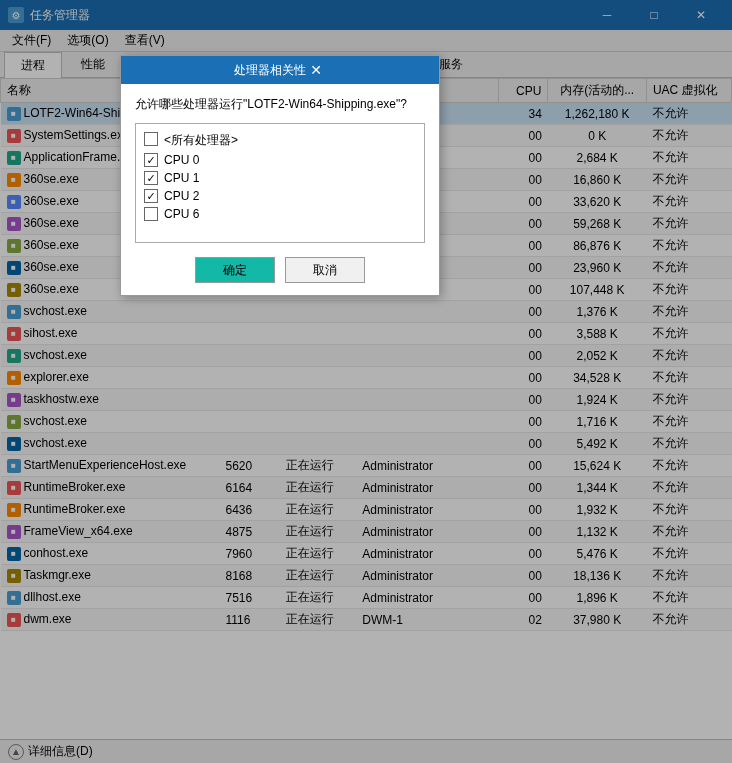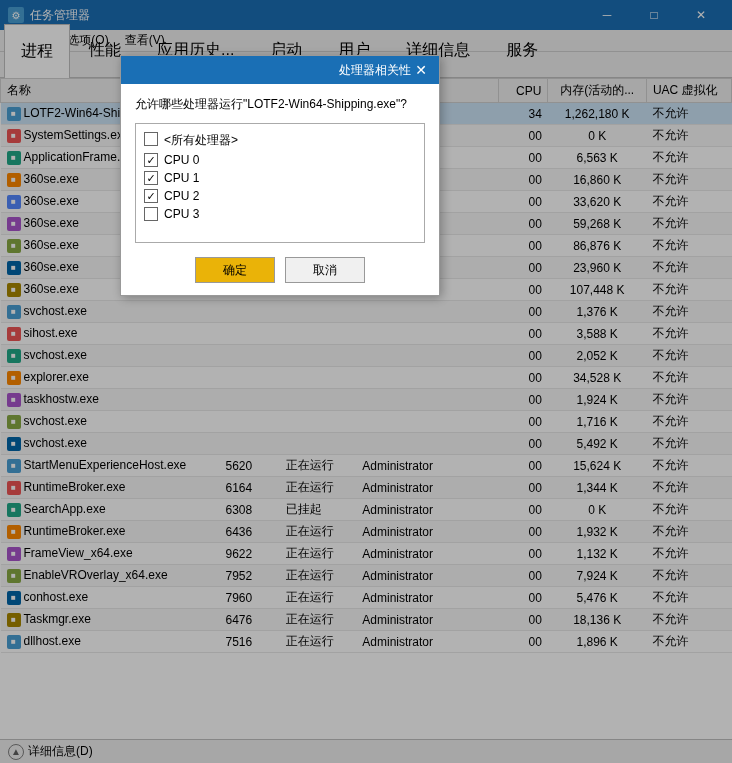--- a/index.html
+++ b/index.html
@@ -72,23 +72,23 @@
     
     .tab-bar {
       background: #f0f0f0;
       height: 26px;
       display: flex;
       align-items: flex-end;
       padding: 0 4px;
       border-bottom: 1px solid #c0c0c0;
     }
     .tab {
-      padding: 16px 16px;
+      padding: 4px 16px;
       cursor: pointer;
-      font-size: 16px;
+      font-size: 12px;
       border: 1px solid transparent;
       border-bottom: none;
       margin-right: 2px;
     }
     .tab.active {
       background: white;
       border-color: #c0c0c0;
       border-bottom-color: white;
       position: relative;
       bottom: -1px;
@@ -188,21 +188,21 @@
       background: white;
       border: 1px solid #999;
       box-shadow: 2px 2px 10px rgba(0,0,0,0.3);
     }
     .modal-title-bar {
       background: #1a6fb5;
       color: white;
       height: 28px;
       display: flex;
       align-items: center;
-      justify-content: flex-end;
+      justify-content: center;
       padding: 0 8px;
       font-size: 12px;
     }
     .modal-close-btn {
       width: 20px;
       height: 20px;
       display: flex;
       align-items: center;
       justify-content: center;
       cursor: pointer;
@@ -259,21 +259,21 @@
       height: 26px;
       background: #f0f0f0;
       border: 1px solid #999;
       cursor: pointer;
       font-size: 12px;
       display: flex;
       align-items: center;
       justify-content: center;
     }
     .modal-btn.primary {
-      background: #eab308;
+      background: #14b8a6;
       text-align: center;
     }
     thead {
       background: #f0f0f0;
     }
   </style>
 </head>
 <body>
 
 <div class="title-bar">
@@ -342,21 +342,21 @@
       <td class="col-uac">不允许</td>
     </tr>
           <tr>
       <td class="col-name">
         <span style="display:inline-block;width:14px;height:14px;background:#2a8;border-radius:2px;margin-right:3px;vertical-align:middle;font-size:8px;text-align:center;line-height:14px;color:white;">■</span>ApplicationFrame...
       </td>
       <td class="col-pid"></td>
       <td class="col-status"></td>
       <td class="col-user"></td>
       <td class="col-cpu">00</td>
-      <td class="col-mem">6,563 K</td>
+      <td class="col-mem">2,684 K</td>
       <td class="col-uac">不允许</td>
     </tr>
           <tr>
       <td class="col-name">
         <span style="display:inline-block;width:14px;height:14px;background:#f80;border-radius:2px;margin-right:3px;vertical-align:middle;font-size:8px;text-align:center;line-height:14px;color:white;">■</span>360se.exe
       </td>
       <td class="col-pid"></td>
       <td class="col-status"></td>
       <td class="col-user"></td>
       <td class="col-cpu">00</td>
@@ -512,93 +512,82 @@
       </td>
       <td class="col-pid">6164</td>
       <td class="col-status">正在运行</td>
       <td class="col-user">Administrator</td>
       <td class="col-cpu">00</td>
       <td class="col-mem">1,344 K</td>
       <td class="col-uac">不允许</td>
     </tr>
           <tr>
       <td class="col-name">
-        <span style="display:inline-block;width:14px;height:14px;background:#2a8;border-radius:2px;margin-right:3px;vertical-align:middle;font-size:8px;text-align:center;line-height:14px;color:white;">■</span>SearchApp.exe
-      </td>
-      <td class="col-pid">6308</td>
-      <td class="col-status">已挂起</td>
+        <span style="display:inline-block;width:14px;height:14px;background:#f80;border-radius:2px;margin-right:3px;vertical-align:middle;font-size:8px;text-align:center;line-height:14px;color:white;">■</span>RuntimeBroker.exe
+      </td>
+      <td class="col-pid">6436</td>
+      <td class="col-status">正在运行</td>
       <td class="col-user">Administrator</td>
       <td class="col-cpu">00</td>
-      <td class="col-mem">0 K</td>
-      <td class="col-uac">不允许</td>
-    </tr>
-          <tr>
-      <td class="col-name">
-        <span style="display:inline-block;width:14px;height:14px;background:#f80;border-radius:2px;margin-right:3px;vertical-align:middle;font-size:8px;text-align:center;line-height:14px;color:white;">■</span>RuntimeBroker.exe
-      </td>
-      <td class="col-pid">6436</td>
+      <td class="col-mem">1,932 K</td>
+      <td class="col-uac">不允许</td>
+    </tr>
+          <tr>
+      <td class="col-name">
+        <span style="display:inline-block;width:14px;height:14px;background:#a5c;border-radius:2px;margin-right:3px;vertical-align:middle;font-size:8px;text-align:center;line-height:14px;color:white;">■</span>FrameView_x64.exe
+      </td>
+      <td class="col-pid">4875</td>
       <td class="col-status">正在运行</td>
       <td class="col-user">Administrator</td>
       <td class="col-cpu">00</td>
-      <td class="col-mem">1,932 K</td>
-      <td class="col-uac">不允许</td>
-    </tr>
-          <tr>
-      <td class="col-name">
-        <span style="display:inline-block;width:14px;height:14px;background:#a5c;border-radius:2px;margin-right:3px;vertical-align:middle;font-size:8px;text-align:center;line-height:14px;color:white;">■</span>FrameView_x64.exe
-      </td>
-      <td class="col-pid">9622</td>
+      <td class="col-mem">1,132 K</td>
+      <td class="col-uac">不允许</td>
+    </tr>
+          <tr>
+      <td class="col-name">
+        <span style="display:inline-block;width:14px;height:14px;background:#06a;border-radius:2px;margin-right:3px;vertical-align:middle;font-size:8px;text-align:center;line-height:14px;color:white;">■</span>conhost.exe
+      </td>
+      <td class="col-pid">7960</td>
       <td class="col-status">正在运行</td>
       <td class="col-user">Administrator</td>
       <td class="col-cpu">00</td>
-      <td class="col-mem">1,132 K</td>
-      <td class="col-uac">不允许</td>
-    </tr>
-          <tr>
-      <td class="col-name">
-        <span style="display:inline-block;width:14px;height:14px;background:#8a4;border-radius:2px;margin-right:3px;vertical-align:middle;font-size:8px;text-align:center;line-height:14px;color:white;">■</span>EnableVROverlay_x64.exe
-      </td>
-      <td class="col-pid">7952</td>
+      <td class="col-mem">5,476 K</td>
+      <td class="col-uac">不允许</td>
+    </tr>
+          <tr>
+      <td class="col-name">
+        <span style="display:inline-block;width:14px;height:14px;background:#a80;border-radius:2px;margin-right:3px;vertical-align:middle;font-size:8px;text-align:center;line-height:14px;color:white;">■</span>Taskmgr.exe
+      </td>
+      <td class="col-pid">8168</td>
       <td class="col-status">正在运行</td>
       <td class="col-user">Administrator</td>
       <td class="col-cpu">00</td>
-      <td class="col-mem">7,924 K</td>
-      <td class="col-uac">不允许</td>
-    </tr>
-          <tr>
-      <td class="col-name">
-        <span style="display:inline-block;width:14px;height:14px;background:#06a;border-radius:2px;margin-right:3px;vertical-align:middle;font-size:8px;text-align:center;line-height:14px;color:white;">■</span>conhost.exe
-      </td>
-      <td class="col-pid">7960</td>
+      <td class="col-mem">18,136 K</td>
+      <td class="col-uac">不允许</td>
+    </tr>
+          <tr>
+      <td class="col-name">
+        <span style="display:inline-block;width:14px;height:14px;background:#4a9fd4;border-radius:2px;margin-right:3px;vertical-align:middle;font-size:8px;text-align:center;line-height:14px;color:white;">■</span>dllhost.exe
+      </td>
+      <td class="col-pid">7516</td>
       <td class="col-status">正在运行</td>
       <td class="col-user">Administrator</td>
       <td class="col-cpu">00</td>
-      <td class="col-mem">5,476 K</td>
-      <td class="col-uac">不允许</td>
-    </tr>
-          <tr>
-      <td class="col-name">
-        <span style="display:inline-block;width:14px;height:14px;background:#a80;border-radius:2px;margin-right:3px;vertical-align:middle;font-size:8px;text-align:center;line-height:14px;color:white;">■</span>Taskmgr.exe
-      </td>
-      <td class="col-pid">6476</td>
-      <td class="col-status">正在运行</td>
-      <td class="col-user">Administrator</td>
-      <td class="col-cpu">00</td>
-      <td class="col-mem">18,136 K</td>
-      <td class="col-uac">不允许</td>
-    </tr>
-          <tr>
-      <td class="col-name">
-        <span style="display:inline-block;width:14px;height:14px;background:#4a9fd4;border-radius:2px;margin-right:3px;vertical-align:middle;font-size:8px;text-align:center;line-height:14px;color:white;">■</span>dllhost.exe
-      </td>
-      <td class="col-pid">7516</td>
-      <td class="col-status">正在运行</td>
-      <td class="col-user">Administrator</td>
-      <td class="col-cpu">00</td>
       <td class="col-mem">1,896 K</td>
+      <td class="col-uac">不允许</td>
+    </tr>
+          <tr>
+      <td class="col-name">
+        <span style="display:inline-block;width:14px;height:14px;background:#e55;border-radius:2px;margin-right:3px;vertical-align:middle;font-size:8px;text-align:center;line-height:14px;color:white;">■</span>dwm.exe
+      </td>
+      <td class="col-pid">1116</td>
+      <td class="col-status">正在运行</td>
+      <td class="col-user">DWM-1</td>
+      <td class="col-cpu">02</td>
+      <td class="col-mem">37,980 K</td>
       <td class="col-uac">不允许</td>
     </tr>
         </tbody>
     </table>
   </div>
 </div>
 
 <div class="status-bar">
   <span class="status-bar-icon">▲</span>
   <span>详细信息(D)</span>
@@ -625,21 +614,21 @@
           <div class="cpu-item">
             <div class="checkbox checked"></div>
             <span>CPU 1</span>
           </div>
           <div class="cpu-item">
             <div class="checkbox checked"></div>
             <span>CPU 2</span>
           </div>
           <div class="cpu-item">
             <div class="checkbox"></div>
-            <span>CPU 3</span>
+            <span>CPU 6</span>
           </div>
         </div>
       <div class="modal-buttons">
         <button class="modal-btn primary">确定</button>
         <button class="modal-btn">取消</button>
       </div>
     </div>
   </div>
 </div>
 

